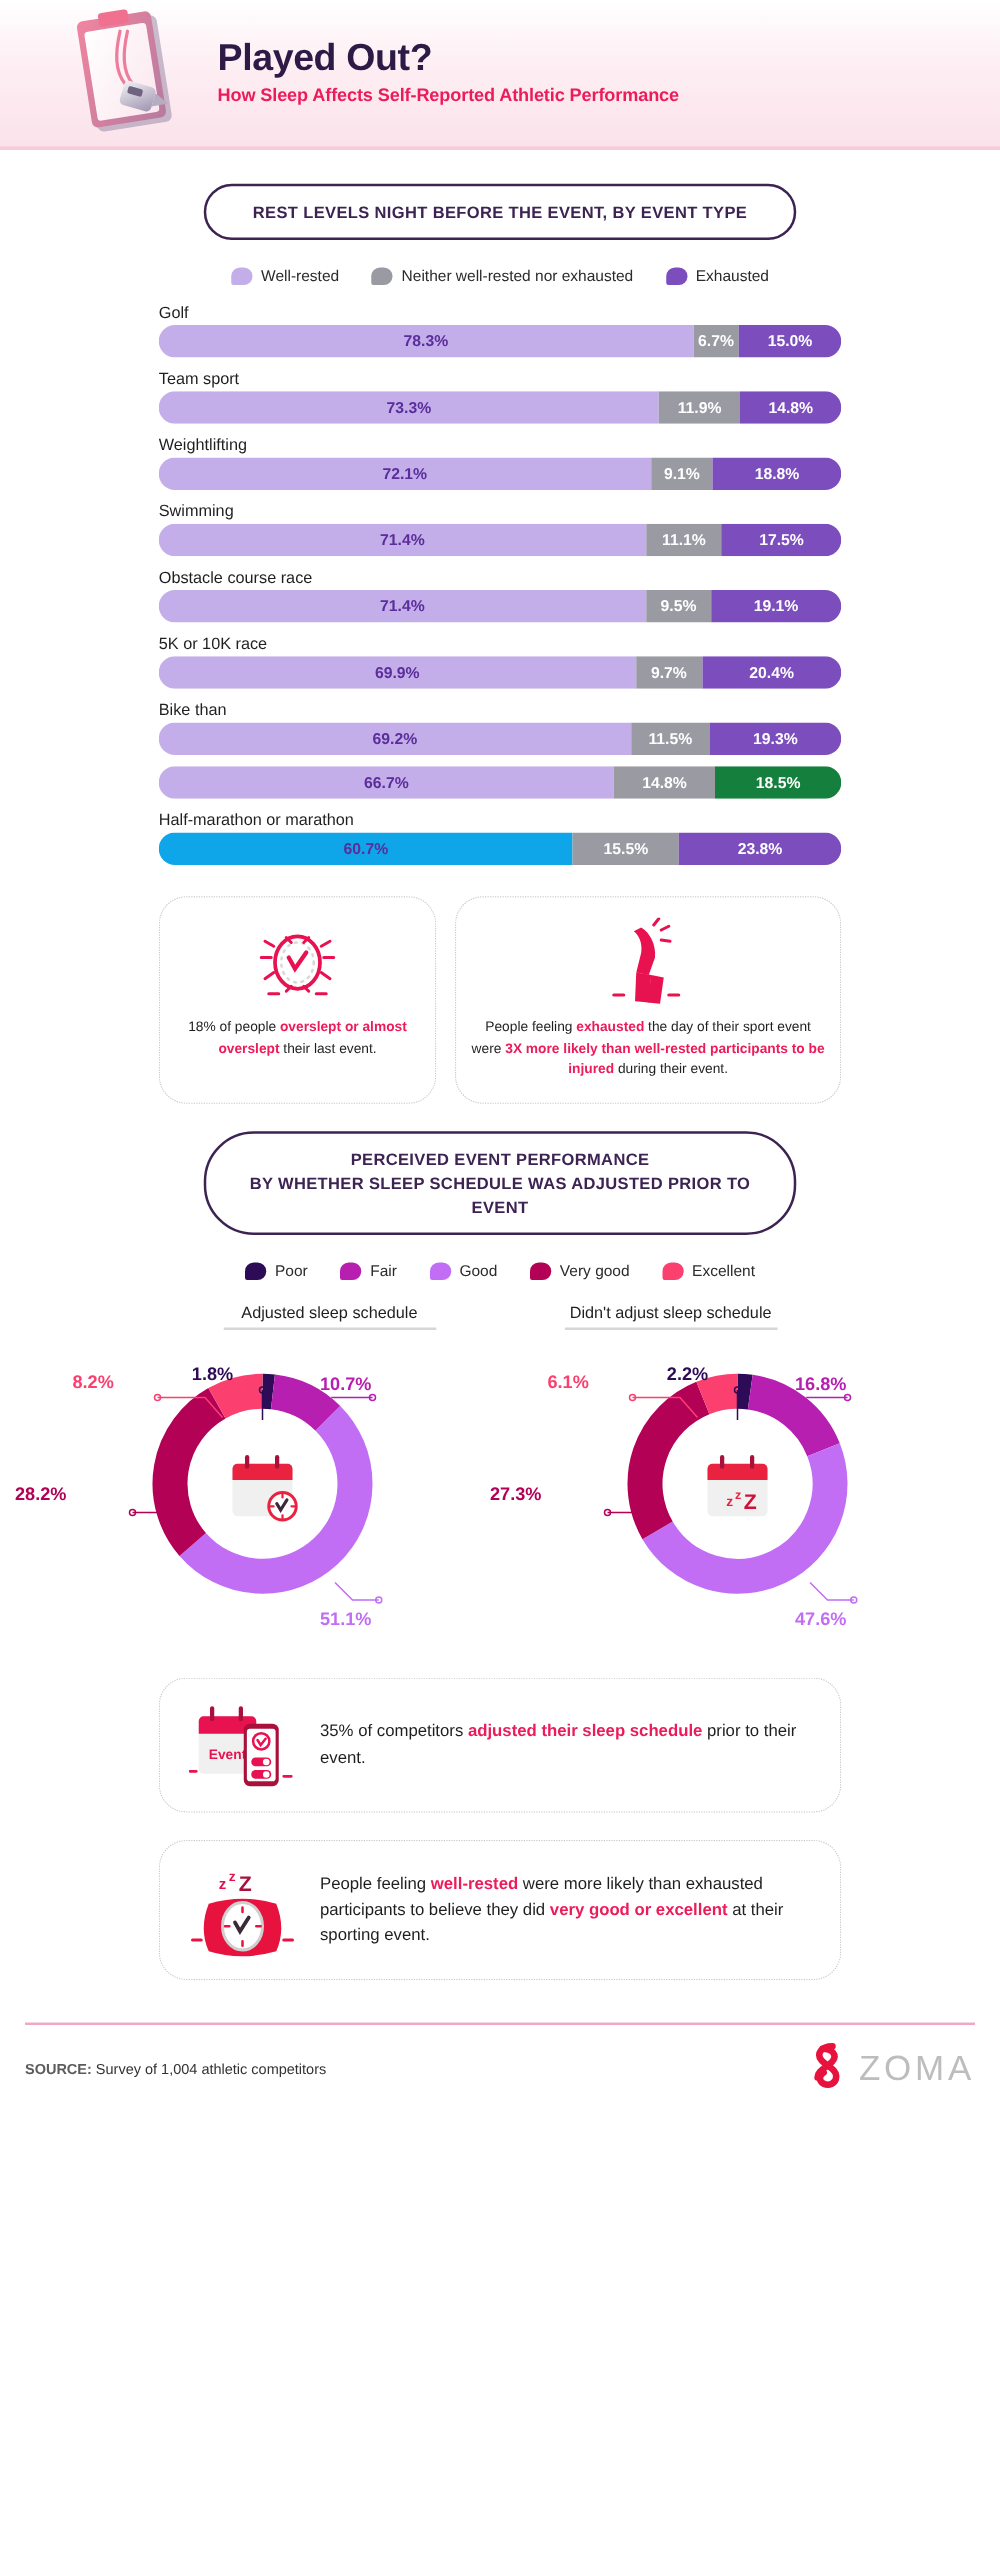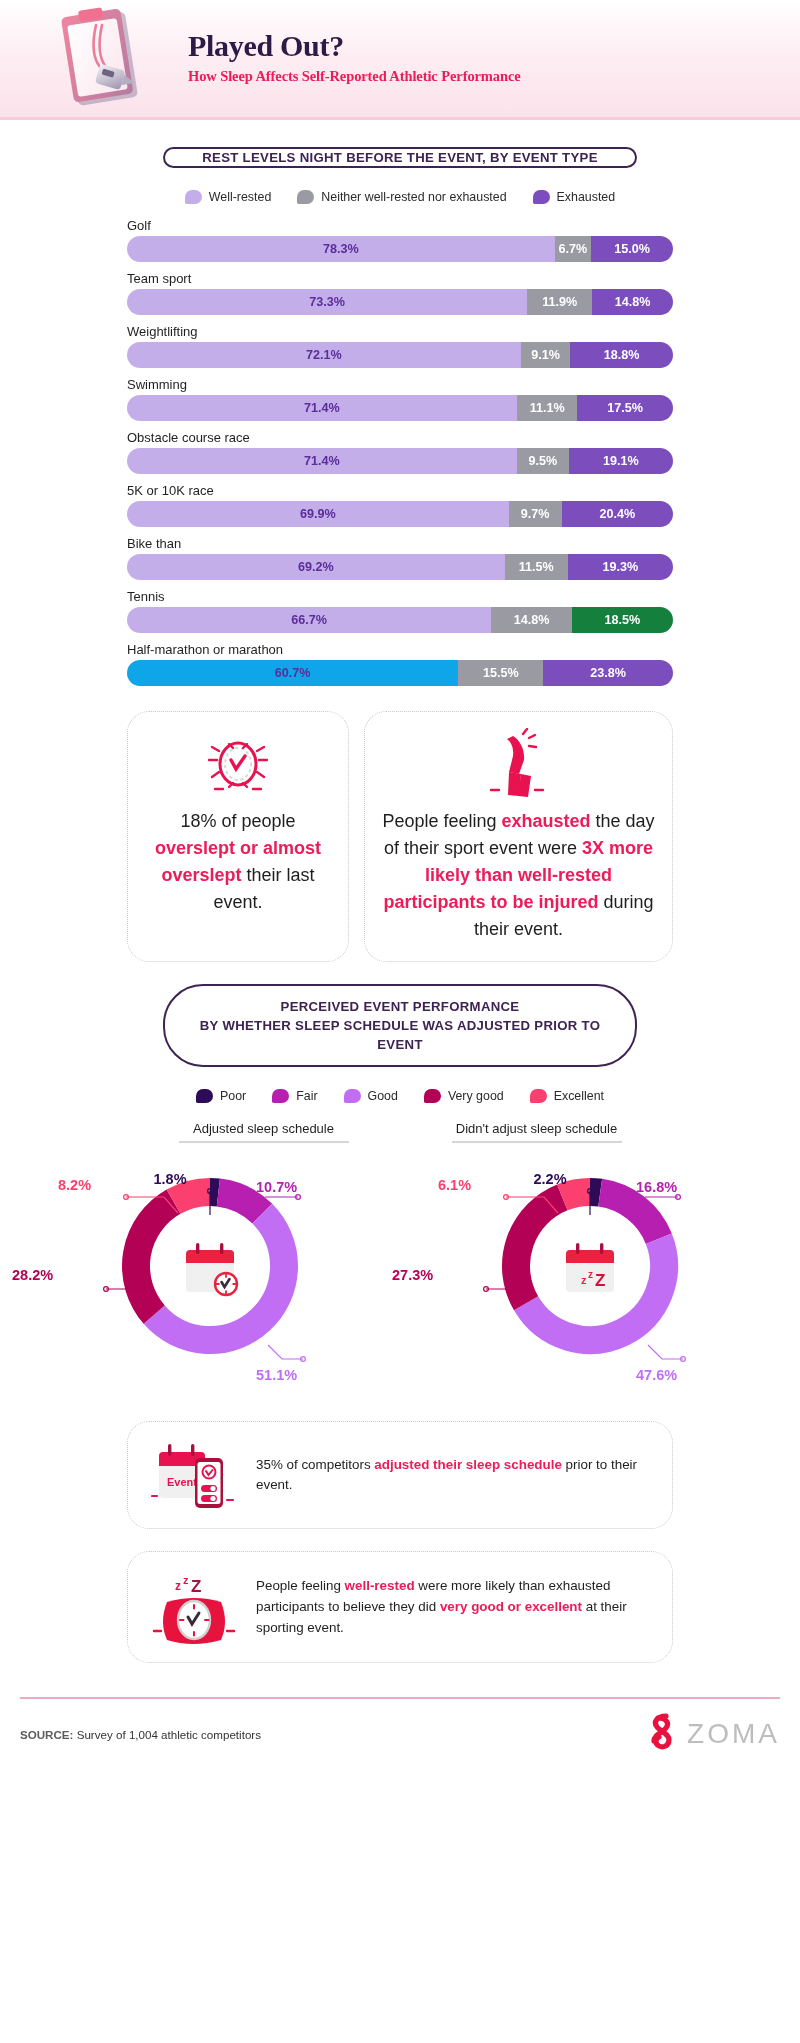--- a/index.html
+++ b/index.html
@@ -17,41 +17,41 @@
     background: linear-gradient(180deg, #ffffff 0%, #fdeef3 45%, #fbe2ea 100%);
     display: flex;
     align-items: center;
     padding-left: 48px;
   }
   .header-rule {
     position: absolute; left: 0; right: 0; bottom: 0; height: 3px;
     background: #f7cddb;
   }
   .clipboard-wrap { width: 118px; height: 118px; position: relative; flex: 0 0 118px; }
-  .header-text { margin-left: 22px; padding-bottom: 6px; font-family: Liberation Serif, serif; }
+  .header-text { margin-left: 8px; padding-bottom: 6px; }
   .title {
     font-size: 30px; font-weight: bold; color: #2e1a47; letter-spacing: -0.3px;
     line-height: 1.1;
   }
   .subtitle {
     font-size: 14.5px; font-weight: bold; color: #ec1b5a; margin-top: 6px;
     letter-spacing: -0.1px;
   }
 
   
   .pill {
     margin: 0 auto;
     border: 2px solid #3d2352;
     border-radius: 40px;
     text-align: center;
     color: #3d2352;
     font-weight: bold;
     letter-spacing: 0.3px;
   }
-  #pill-1 { width: 474px; padding: 1px 10px; font-size: 13.2px; margin-top: 27px; }
+  #pill-1 { width: 474px; padding: 13px 10px; font-size: 13.2px; margin-top: 27px; }
   #pill-2 { width: 474px; padding: 11px 14px; font-size: 13.2px; margin-top: 22px; line-height: 1.45; }
 
   
   .legend {
     display: flex; justify-content: center; align-items: center;
     gap: 26px; margin-top: 22px; flex-wrap: nowrap;
   }
   .legend-item { display: flex; align-items: center; gap: 7px; }
   .swatch {
     width: 17px; height: 14px;
@@ -81,21 +81,21 @@
     border: 1.6px dotted #c9c9c9;
     border-radius: 22px;
     padding: 16px 12px 18px;
     display: flex; flex-direction: column; align-items: center;
     background: #fff;
   }
   .callout.small { width: 222px; }
   .callout.large { width: 309px; }
   .callout-icon { height: 74px; display: flex; align-items: center; justify-content: center; }
   .callout-text {
-    text-align: center; font-size: 18px; line-height: 1.5; color: #1f1f1f; margin-top: 6px;
+    text-align: center; font-size: 11px; line-height: 1.5; color: #1f1f1f; margin-top: 6px;
   }
   .callout-text b { color: #ec1b5a; }
 
   .wide-callout {
     width: 546px; margin: 22px auto 0;
     border: 1.6px dotted #c9c9c9; border-radius: 22px;
     display: flex; align-items: center; gap: 16px;
     padding: 16px 20px;
   }
   .wide-callout .wc-icon { flex: 0 0 92px; display:flex; align-items:center; justify-content:center; }
@@ -236,21 +236,20 @@
     </div>
     <div class="bar-row">
       <div class="bar-cat">Bike than</div>
       <div class="track bar-track">
         <div class="seg rested" style="background: rgb(195, 174, 234); width: 69.2%;">69.2%</div>
         <div class="seg neither" style="background: rgb(154, 154, 163); width: 11.5%;">11.5%</div>
         <div class="seg exhausted" style="background: rgb(123, 77, 189); width: 19.3%;">19.3%</div>
       </div>
     </div>
     <div class="bar-row">
-      <div class="bar-cat">Tennis</div>
       <div class="track bar-track">
         <div class="seg rested" style="background: rgb(195, 174, 234); width: 66.7%;">66.7%</div>
         <div class="seg neither" style="background: rgb(154, 154, 163); width: 14.8%;">14.8%</div>
         <div class="seg exhausted" style="background: #15803d; width: 18.5%;">18.5%</div>
       </div>
     </div>
     <div class="bar-row">
       <div class="bar-cat">Half-marathon or marathon</div>
       <div class="track bar-track">
         <div class="seg rested" style="background: #0ea5e9; width: 60.7%;">60.7%</div>

